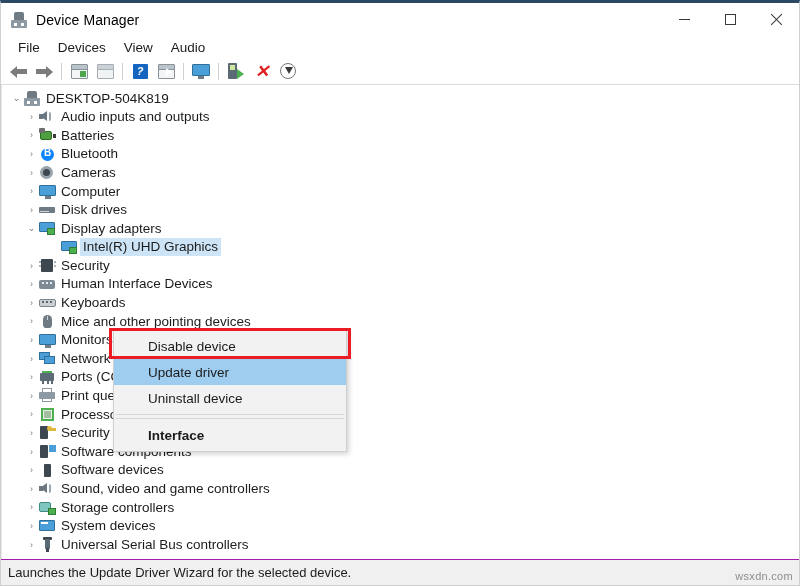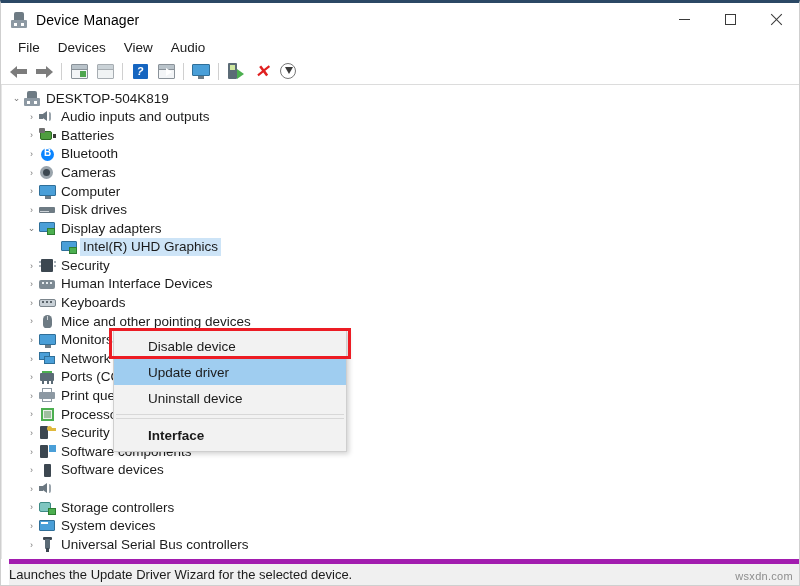--- a/index.html
+++ b/index.html
@@ -404,27 +404,27 @@
     border: 3px solid #ec1c24;
     z-index: 30;
     pointer-events: none;
   }
 
   
   .statusbar {
     flex: 0 0 26px;
     height: 26px;
     background: #f0f0f0;
-    border-top: 5px solid #a21caf;
+    border-top: 1px solid #a21caf;
     display: flex;
     align-items: center;
+    padding-left: 7px;
     font-size: 13px;
     color: #1b1b1b;
     position: relative;
-    margin-left: 8px;
   }
   .watermark {
     position: absolute;
     right: 6px;
     bottom: 3px;
     font-size: 11px;
     color: #8d8d8d;
     letter-spacing: .3px;
   }
 </style>
@@ -738,20 +738,21 @@
         </div>
         <div class="row lvl1">
           <span class="chev">›</span>
           <span class="ico">
             <span class="dv dv-speaker">
               <span class="bx"></span>
               <span class="cone"></span>
               <span class="w1"></span>
             </span>
           </span>
+          <span class="lbl">Sound, video and game controllers</span>
         </div>
         <div class="row lvl1">
           <span class="chev">›</span>
           <span class="ico">
             <span class="dv dv-storage">
               <span class="b"></span>
               <span class="g"></span>
             </span>
           </span>
           <span class="lbl">Storage controllers</span>

